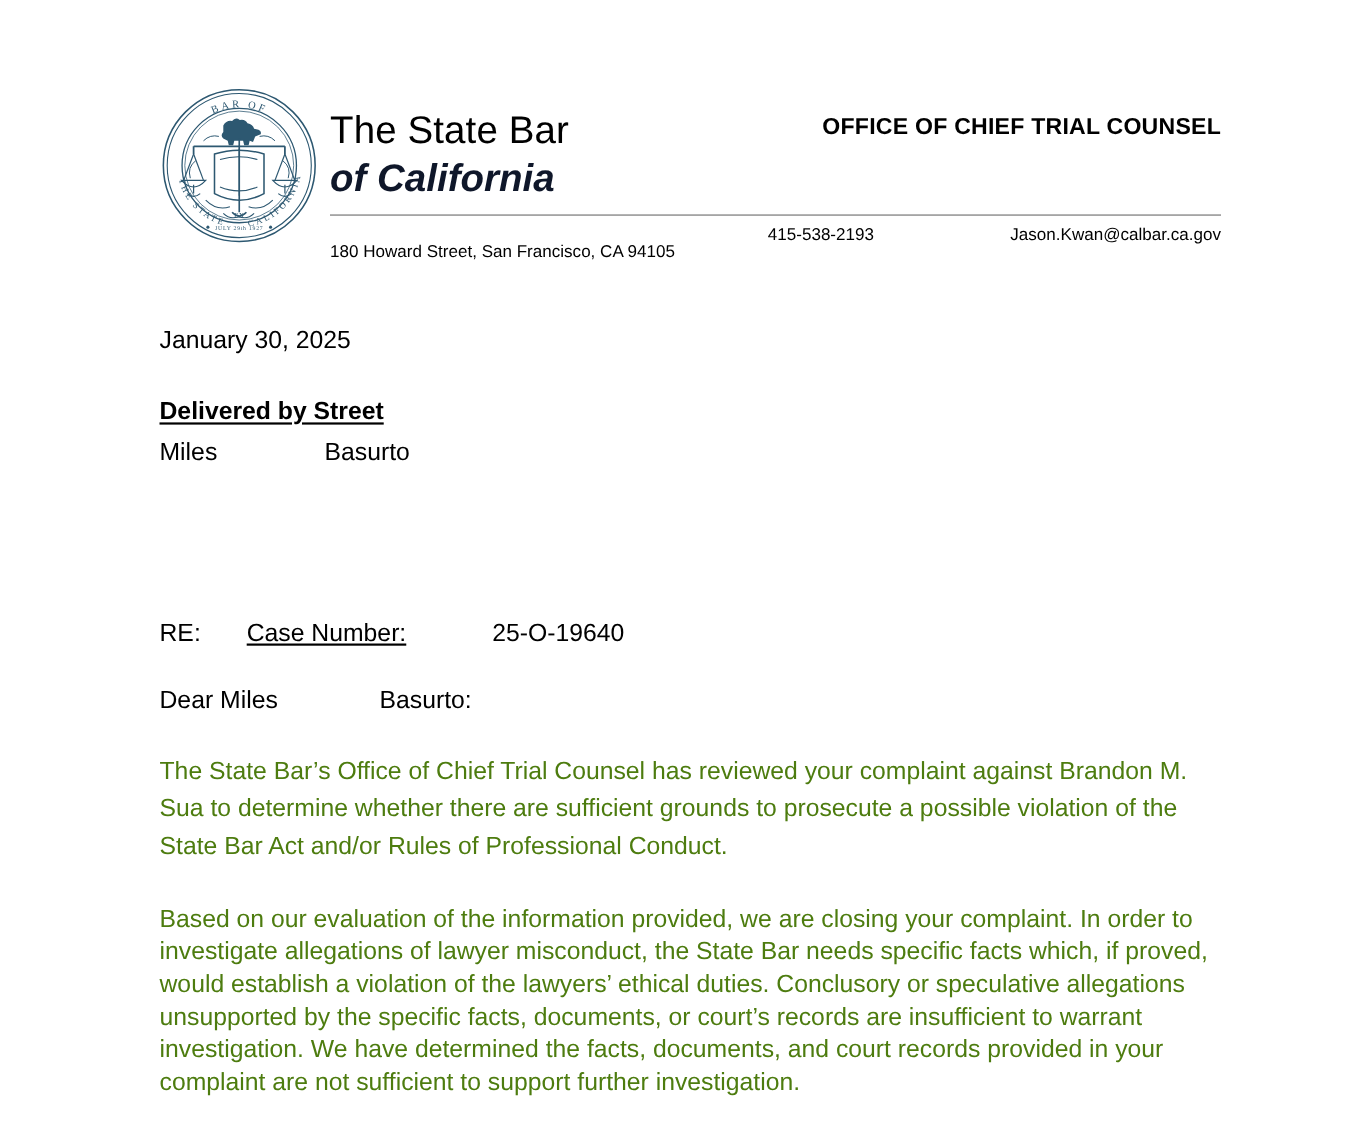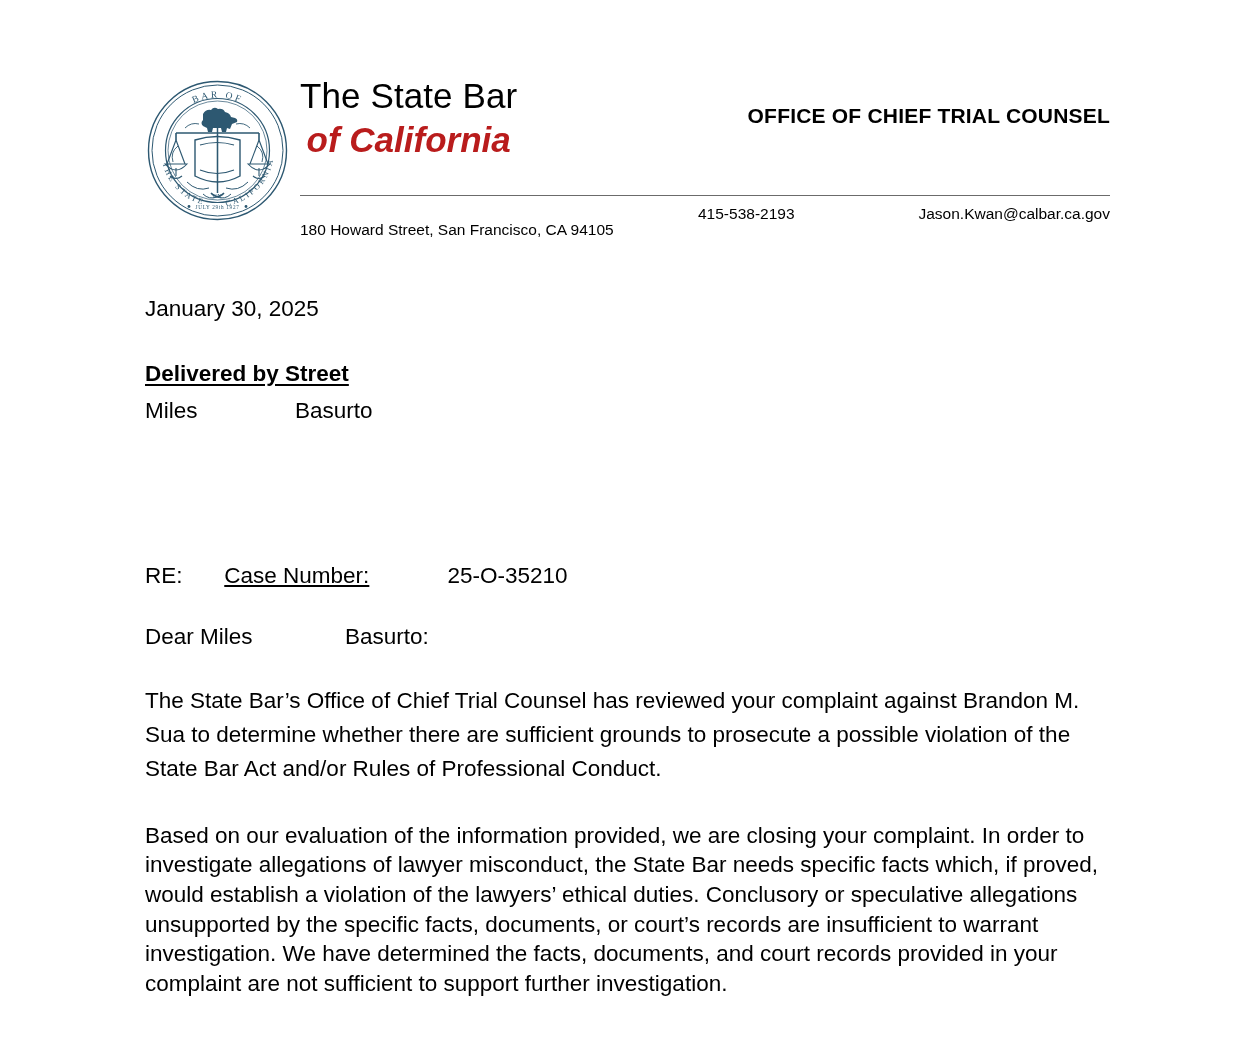--- a/index.html
+++ b/index.html
@@ -39,38 +39,37 @@
     left: 0;
     top: 0;
     width: 145px;
     height: 145px;
   }
   .seal svg { display: block; width: 145px; height: 145px; }
 
   .wordmark {
     position: absolute;
     left: 155px;
-    top: 0;
+    top: 23px;
     line-height: 1.0;
   }
   .wordmark .line1 {
     font-size: 35px;
     font-weight: 400;
     letter-spacing: 0.1px;
     color: #000;
     white-space: nowrap;
   }
   .wordmark .line2 {
     font-size: 35px;
     font-weight: 700;
     font-style: italic;
     margin-top: 9px;
-    color: #b91c1c;
-    white-space: nowrap;
-    text-align: center;
+    color: #0f172a;
+    white-space: nowrap;
   }
 
   .office-title {
     position: absolute;
     right: 0;
     top: 26px;
     font-size: 21px;
     font-weight: 700;
     letter-spacing: 0.2px;
     white-space: nowrap;
@@ -158,21 +157,21 @@
 
   .salutation {
     margin-top: 33px;
     font-size: 22.5px;
     line-height: 1.0;
     white-space: pre;
   }
 
   .para {
     font-size: 22.5px;
-    color: #000000;
+    color: #4d7c0f;
     text-align: left;
   }
   .para-1 {
     margin-top: 35px;
     line-height: 34px;
     width: 945px;
   }
   .para-2 {
     margin-top: 35px;
     line-height: 29.7px;
@@ -289,21 +288,21 @@
     <div class="date-line">January 30, 2025</div>
 
     <div class="delivered">Delivered by Street</div>
 
     <div class="recipient">Miles		Basurto</div>
 
     <div class="re-block">
       <div class="re-row">
         <span class="re-tag">RE:</span>
         <span class="re-label">Case Number:</span>
-        <span class="re-value">25-O-35210</span>
+        <span class="re-value">25-O-19640</span>
       </div>
     </div>
 
     <div class="salutation">Dear Miles		Basurto:</div>
 
     <p class="para para-1">The State Bar’s Office of Chief Trial Counsel has reviewed your complaint against Brandon M. Sua to determine whether there are sufficient grounds to prosecute a possible violation of the State Bar Act and/or Rules of Professional Conduct.</p>
     <p class="para para-2">Based on our evaluation of the information provided, we are closing your complaint. In order to investigate allegations of lawyer misconduct, the State Bar needs specific facts which, if proved, would establish a violation of the lawyers’ ethical duties. Conclusory or speculative allegations unsupported by the specific facts, documents, or court’s records are insufficient to warrant investigation. We have determined the facts, documents, and court records provided in your complaint are not sufficient to support further investigation.</p>
   </div>
 
 </div>

